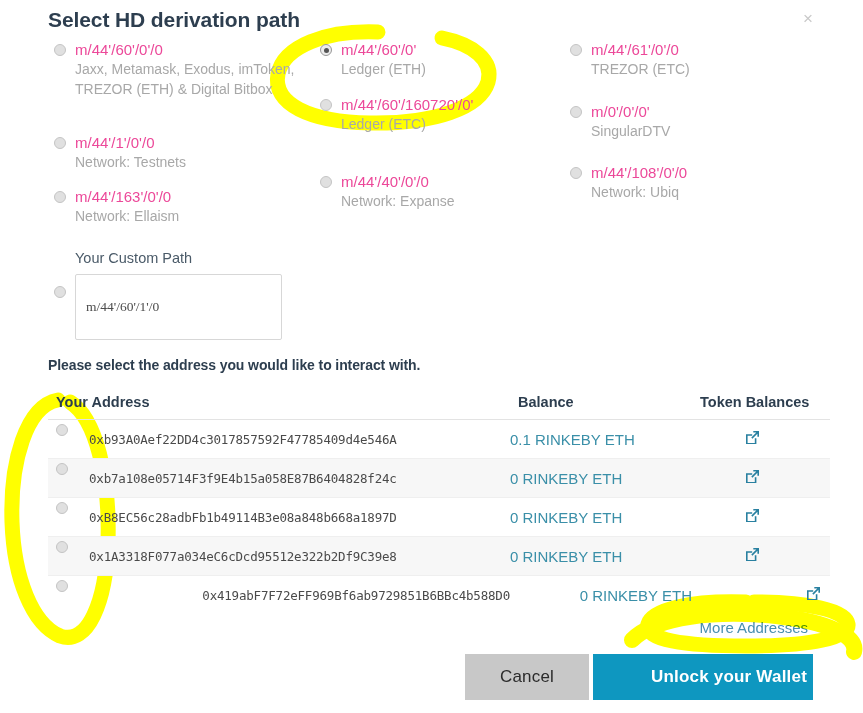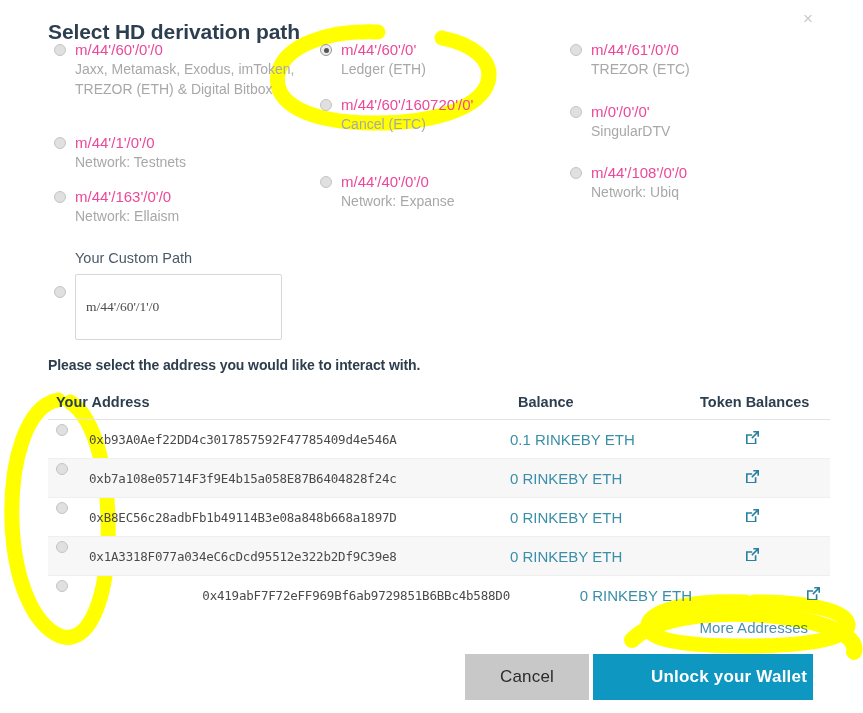--- a/index.html
+++ b/index.html
@@ -32,21 +32,21 @@
     line-height: 22px;
     text-align: center;
     color: #c9c9c9;
     cursor: pointer;
     font-family: "Liberation Sans", sans-serif;
   }
   
   .title {
     position: absolute;
     left: 48px;
-    top: 20px;
+    top: 8px;
     font-size: 21px;
     font-weight: bold;
     color: #2d3e4f;
     letter-spacing: -0.1px;
   }
   .subtitle {
     position: absolute;
     left: 48px;
     top: 357px;
     font-size: 14px;
@@ -304,21 +304,21 @@
 
       <div class="col col-2">
         <div class="opt">
           <span class="radio checked"></span>
           <div class="opt-label">m/44'/60'/0'</div>
           <div class="opt-desc">Ledger (ETH)</div>
         </div>
         <div class="opt" style="margin-top:15px;">
           <span class="radio"></span>
           <div class="opt-label">m/44'/60'/160720'/0'</div>
-          <div class="opt-desc">Cancel (ETC)</div>
+          <div class="opt-desc">Ledger (ETC)</div>
         </div>
         <div class="opt" style="margin-top:38px;">
           <span class="radio"></span>
           <div class="opt-label">m/44'/40'/0'/0</div>
           <div class="opt-desc">Network: Expanse</div>
         </div>
       </div>
 
       <div class="col col-3">
         <div class="opt">

